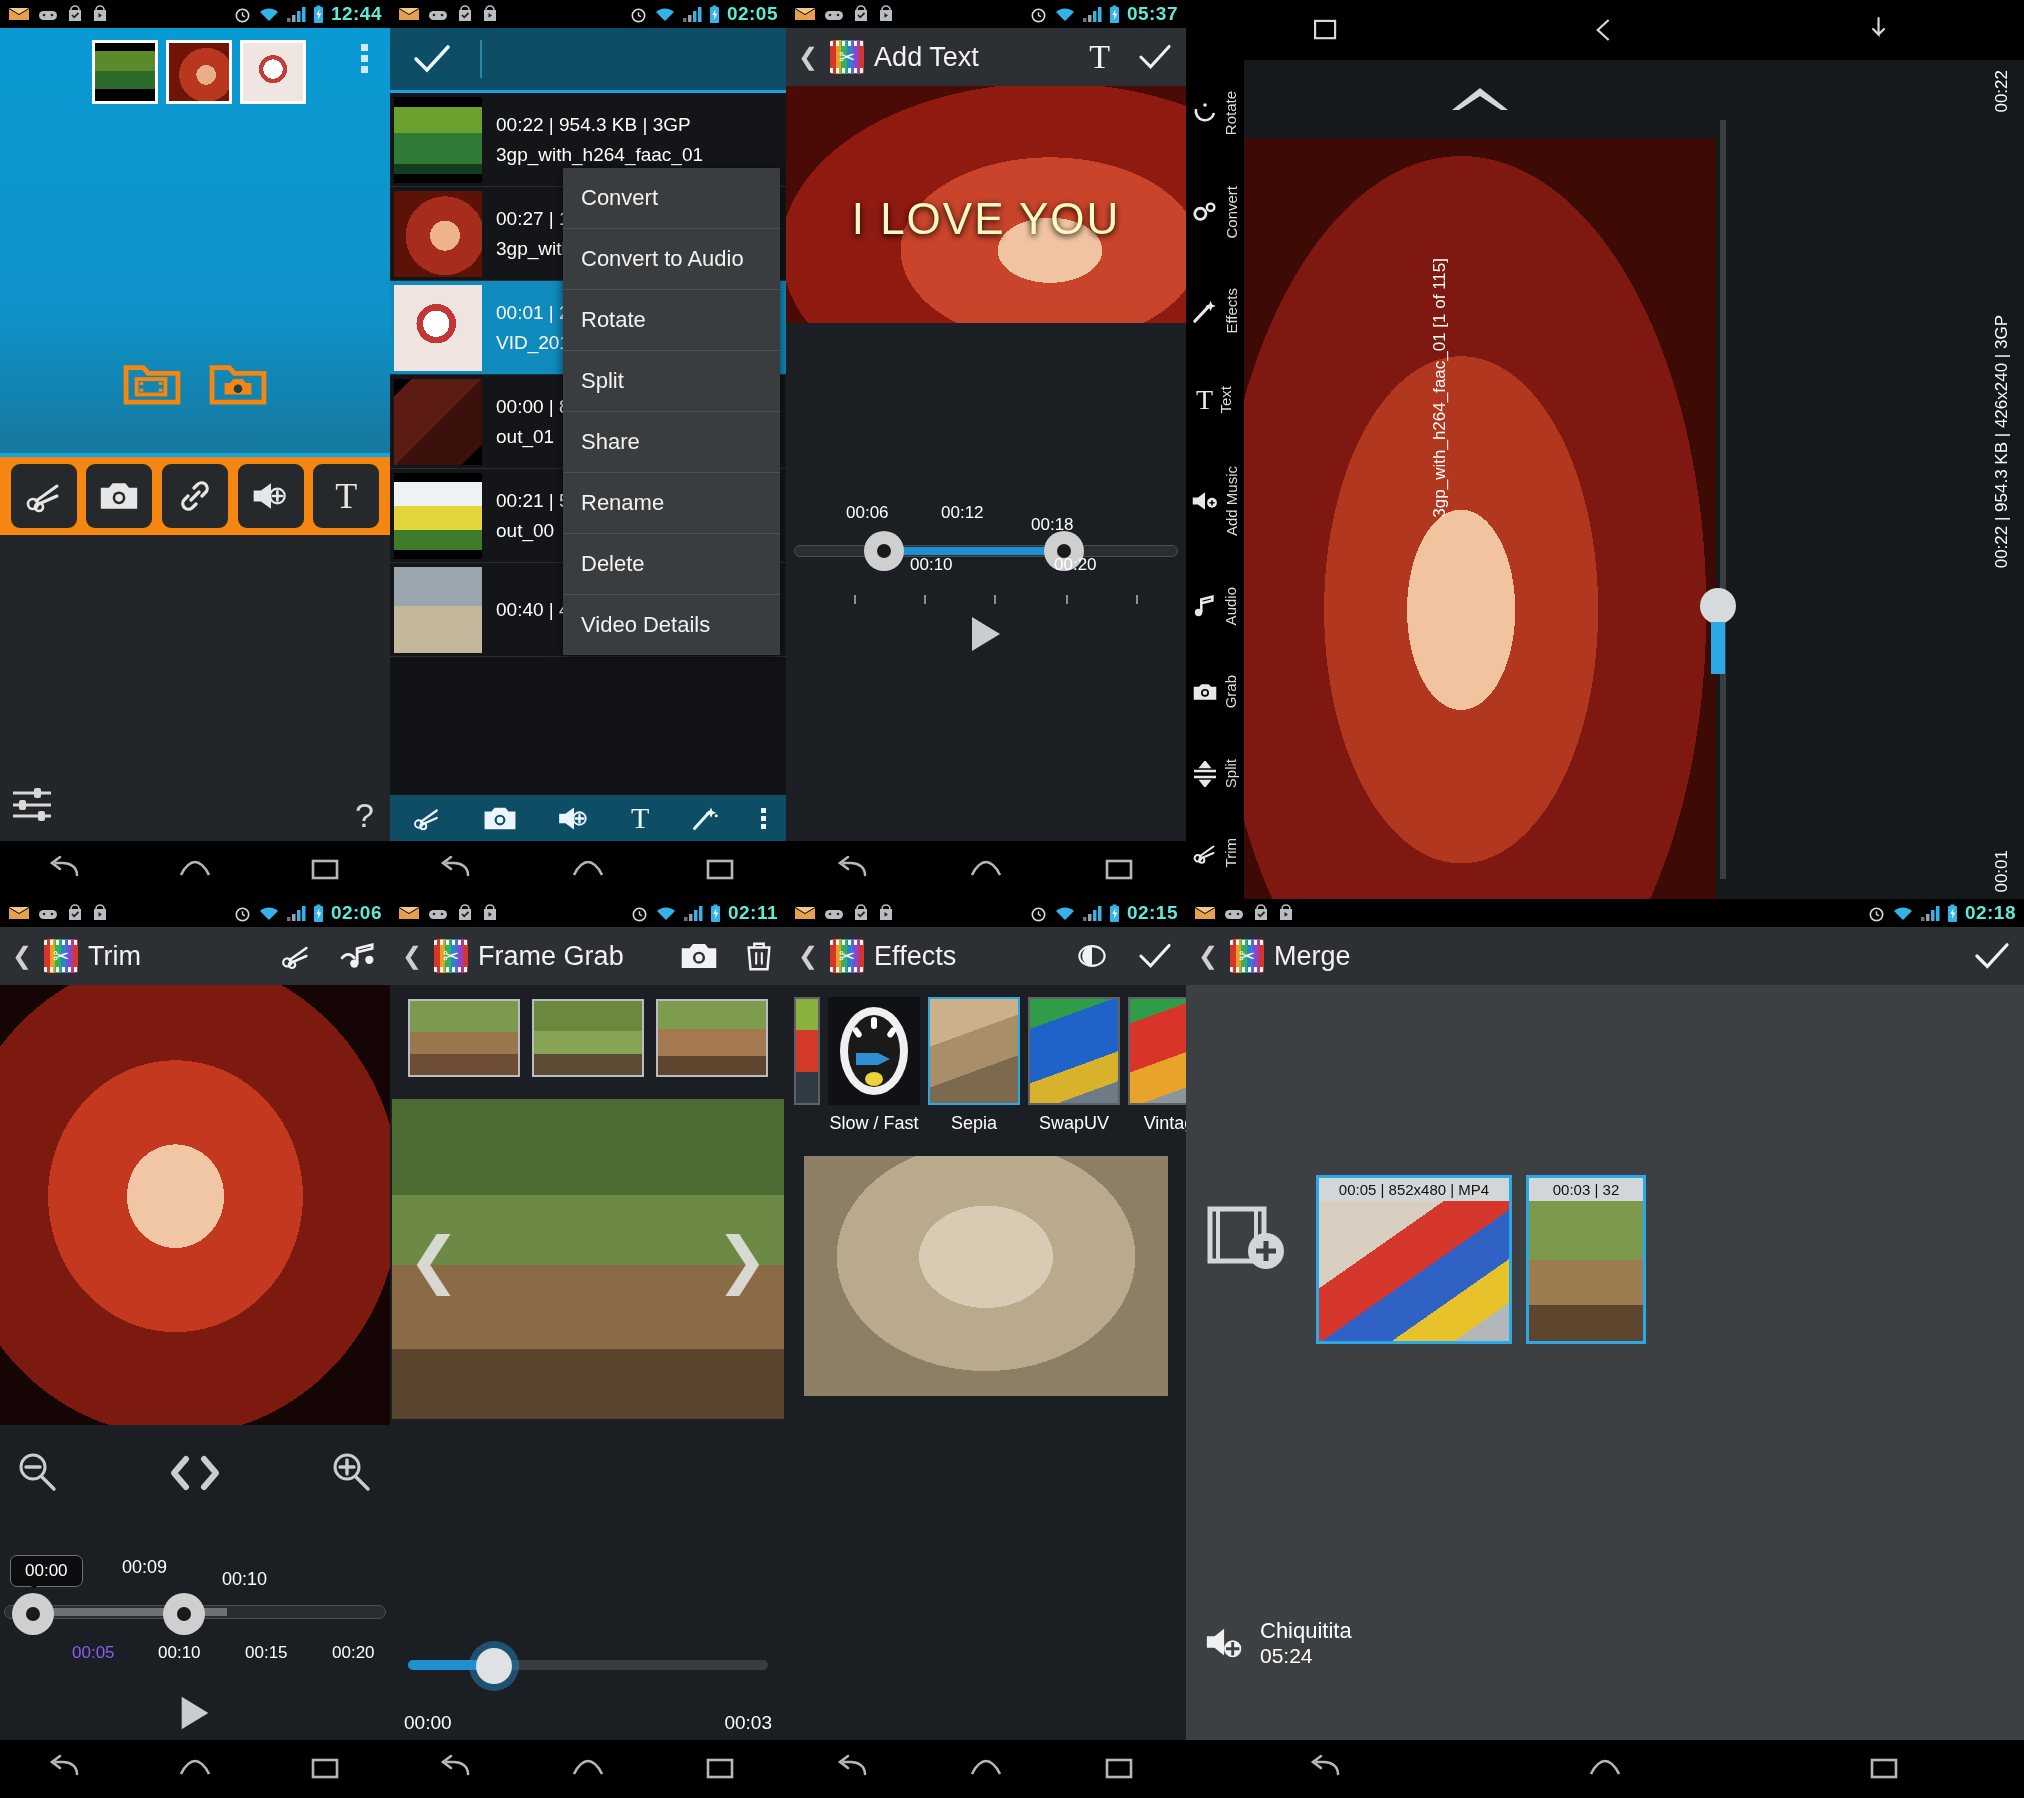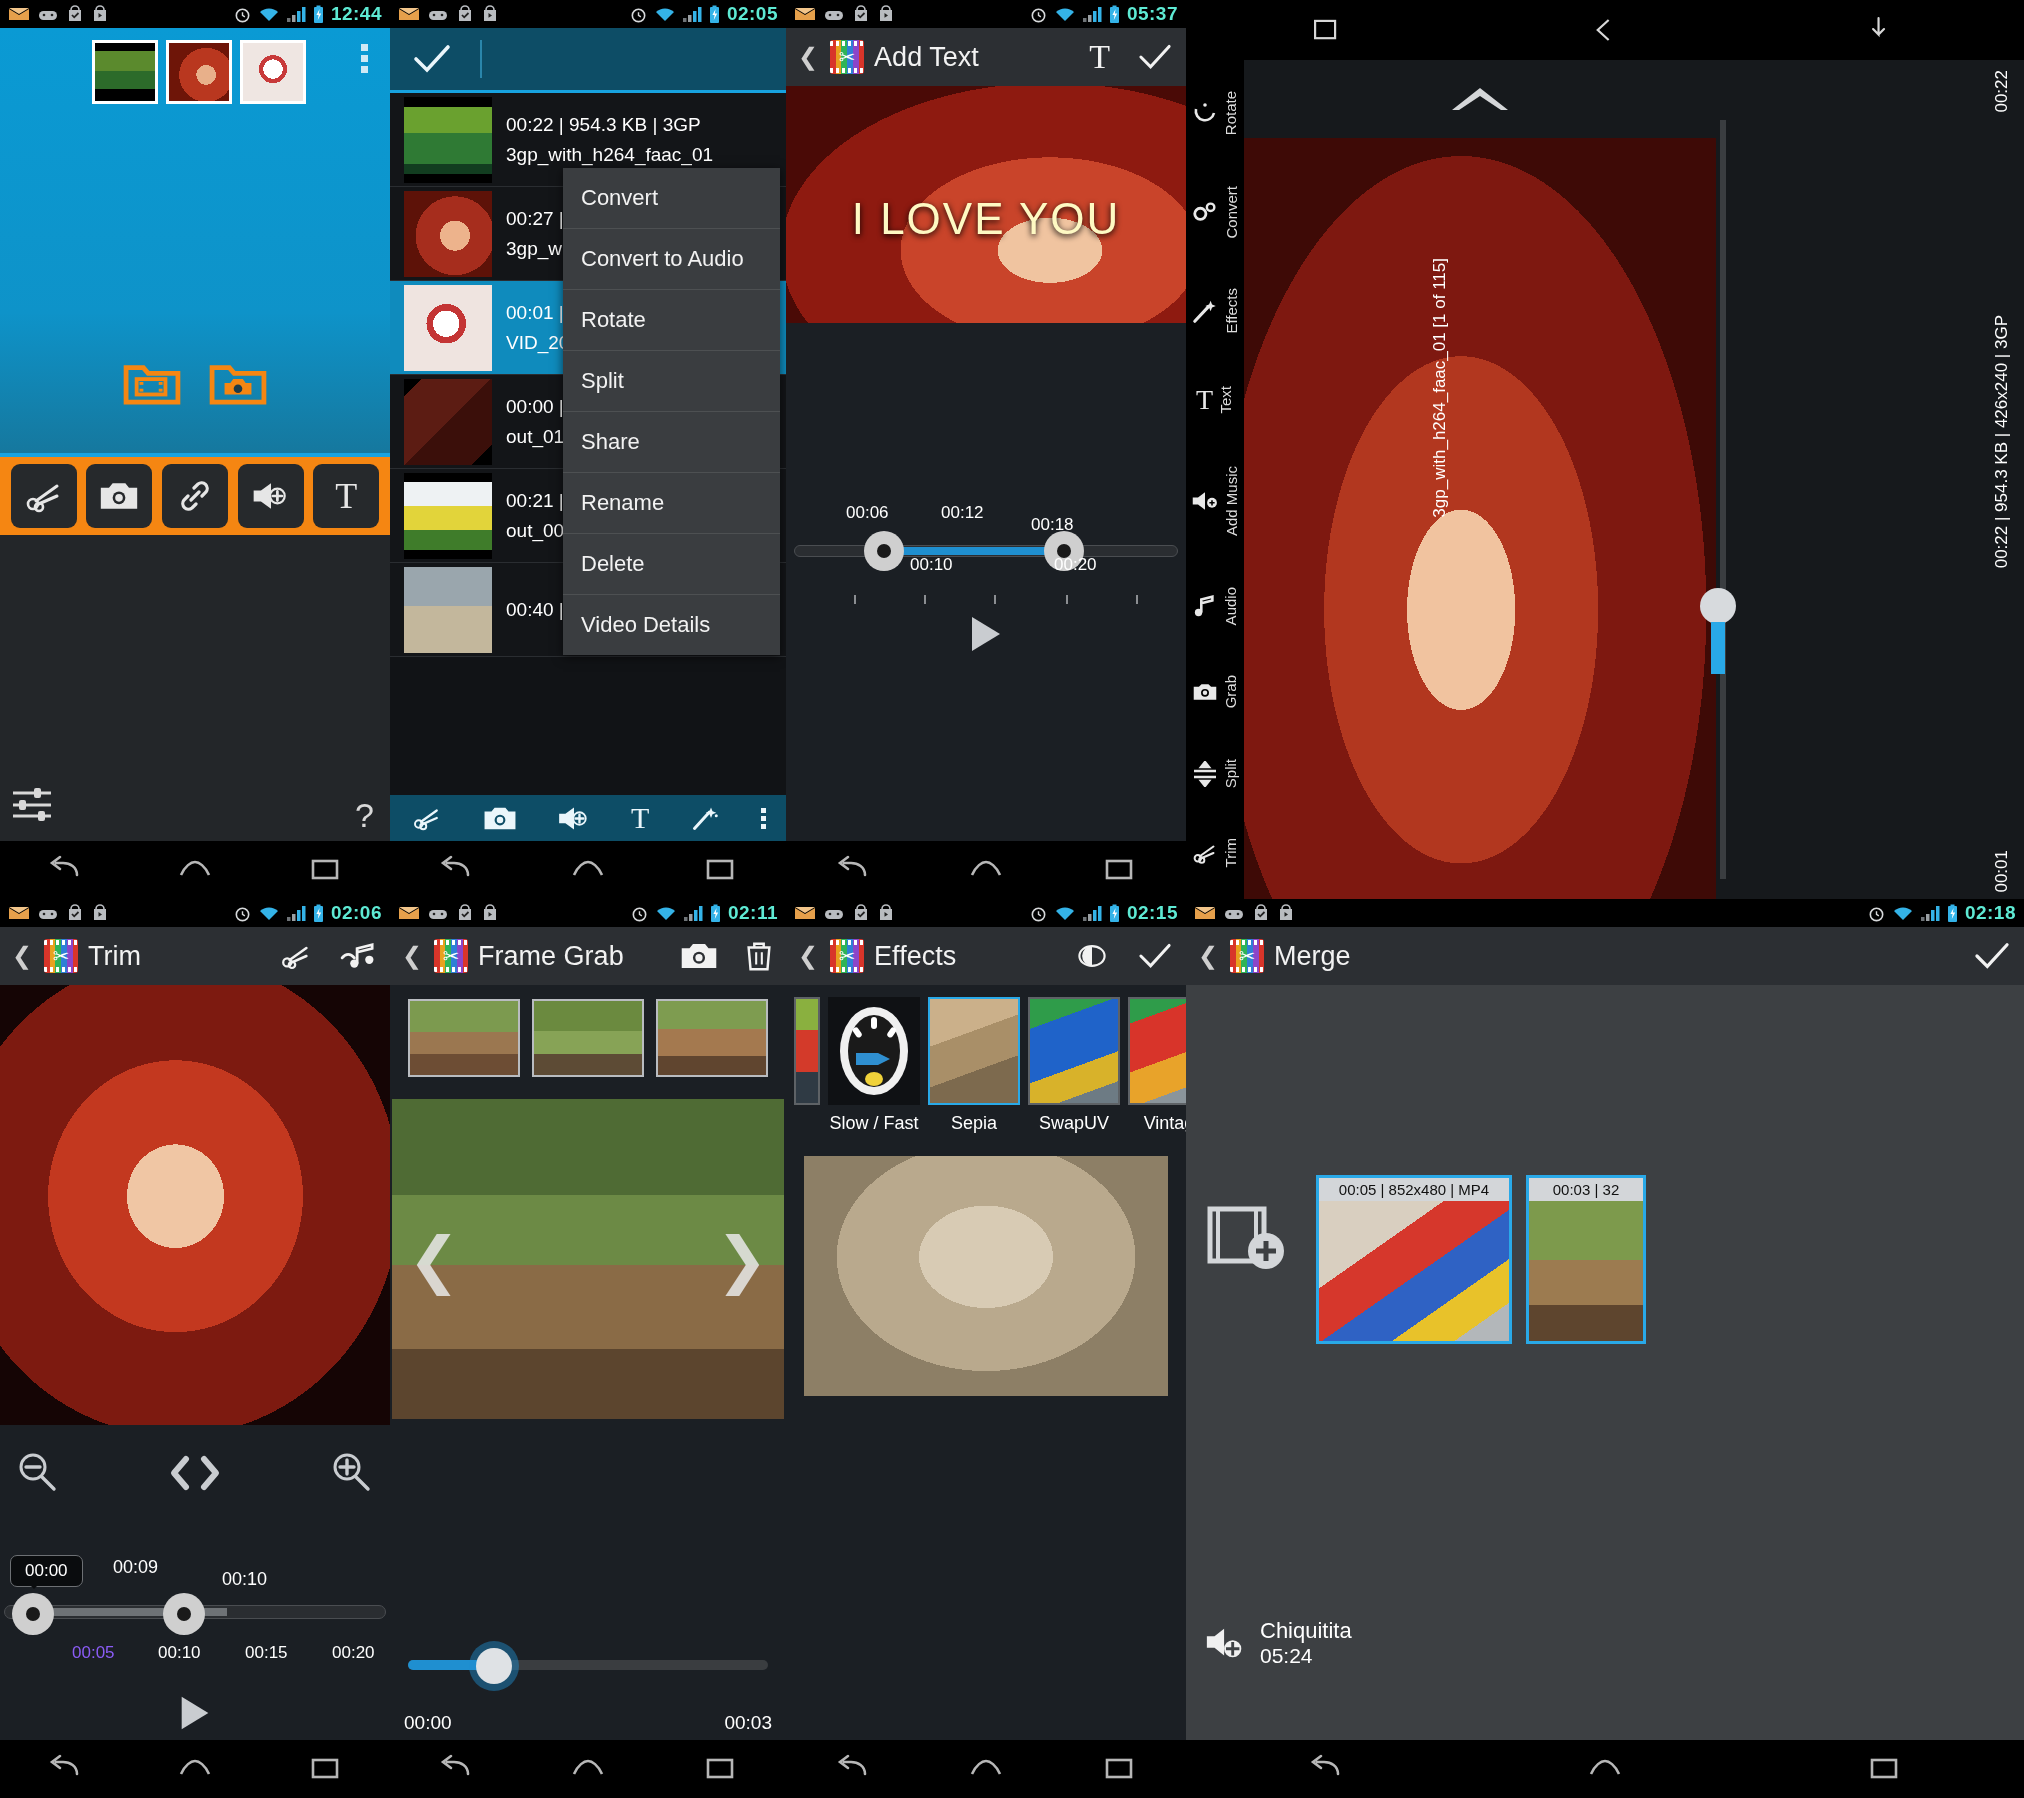--- a/index.html
+++ b/index.html
@@ -59,21 +59,21 @@
   .homebottom { position:absolute; left:0; right:0; top:507px; bottom:0; background:#232629; }
   .eqico { position:absolute; left:10px; bottom:14px; }
   .qmark { position:absolute; right:16px; bottom:6px; color:#d8d8d8; font-size:34px; }
 
   
   .p2top { height:62px; background:#0d4d66; display:flex; align-items:center; padding-left:22px; }
   .p2top .sep { width:2px; height:38px; background:#2a86ab; margin-left:28px; }
   .p2rule { height:3px; background:#17a3e0; }
   .vlist { position:absolute; top:93px; left:0; right:0; bottom:104px; background:#111316; overflow:hidden; }
   .vrow { display:flex; align-items:center; gap:14px; height:94px; border-bottom:1px solid #2a2d31;
-          padding-left:14px; background:#131518; }
+          padding-left:4px; background:#131518; }
   .vrow.sel { background:#0f8bbd; }
   .vthumb { width:88px; height:86px; background:#000; overflow:hidden; flex:none; }
   .vmeta { color:#fff; font-size:19px; line-height:30px; }
   .vmeta .nm { font-size:19px; }
   .p2toolbar { position:absolute; left:0; right:0; bottom:58px; height:46px; background:#0d4d66;
                display:flex; align-items:center; justify-content:space-around; }
   .ctxmenu { position:absolute; left:173px; top:168px; width:217px; background:#3a3d40;
              box-shadow:0 2px 10px rgba(0,0,0,.6); z-index:5; }
   .ctxmenu div { color:#f2f2f2; font-size:22px; padding:17px 18px; border-bottom:1px solid #4d5052; }
   .ctxmenu div:last-child { border-bottom:none; }
@@ -747,21 +747,21 @@
             <path d="M42 6l12 14-12 14" stroke="#c9ccd0" stroke-width="6" fill="none" stroke-linecap="round" stroke-linejoin="round"></path>
           </svg>
         <svg width="48" height="44" viewBox="0 0 48 44">
             <circle cx="19" cy="16" r="12" stroke="#c9ccd0" stroke-width="3" fill="none"></circle>
             <path d="M28 26l12 12M12 16h14M19 9v14" stroke="#c9ccd0" stroke-width="3.4" stroke-linecap="round"></path>
           </svg>
       </div>
 
       <div style="position:relative;height:150px">
         <div class="bubble">00:00</div>
-        <span style="position:absolute;left:113px;top:62px;color:#fff;font-size:18px">00:09</span>
+        <span style="position:absolute;left:122px;top:62px;color:#fff;font-size:18px">00:09</span>
         <span style="position:absolute;left:222px;top:74px;color:#fff;font-size:18px">00:10</span>
         <div style="position:absolute;left:4px;right:4px;top:110px;height:14px;border:1px solid #4a4d51;border-radius:7px;background:#2a2d31"></div>
         <div style="position:absolute;left:42px;width:185px;top:113px;height:8px;background:#6e7276"></div>
         <div class="knob" style="left:12px; top:98px; width:42px; height:42px;">
             <i style="background:#1a1a1a"></i>
           </div>
         <div class="knob" style="left:163px; top:98px; width:42px; height:42px;">
             <i></i>
           </div>
         <div style="position:absolute;left:0;right:0;top:148px;height:26px">

